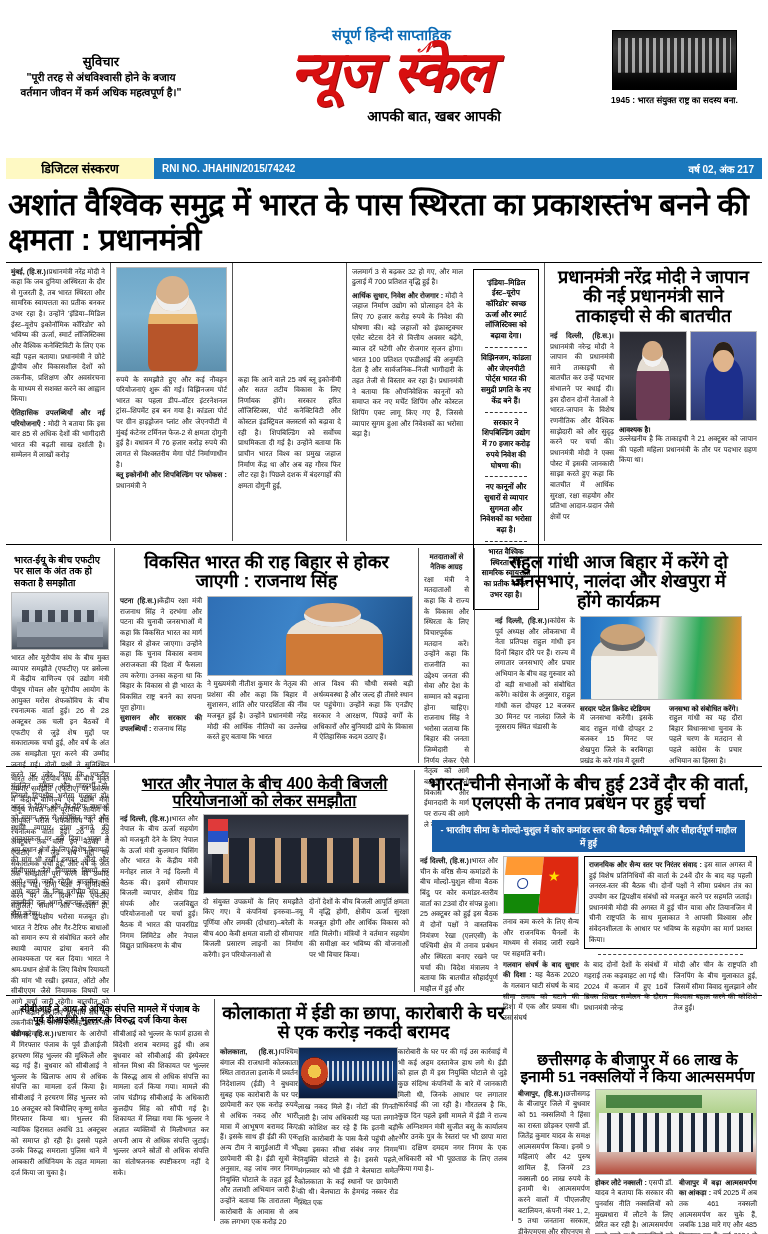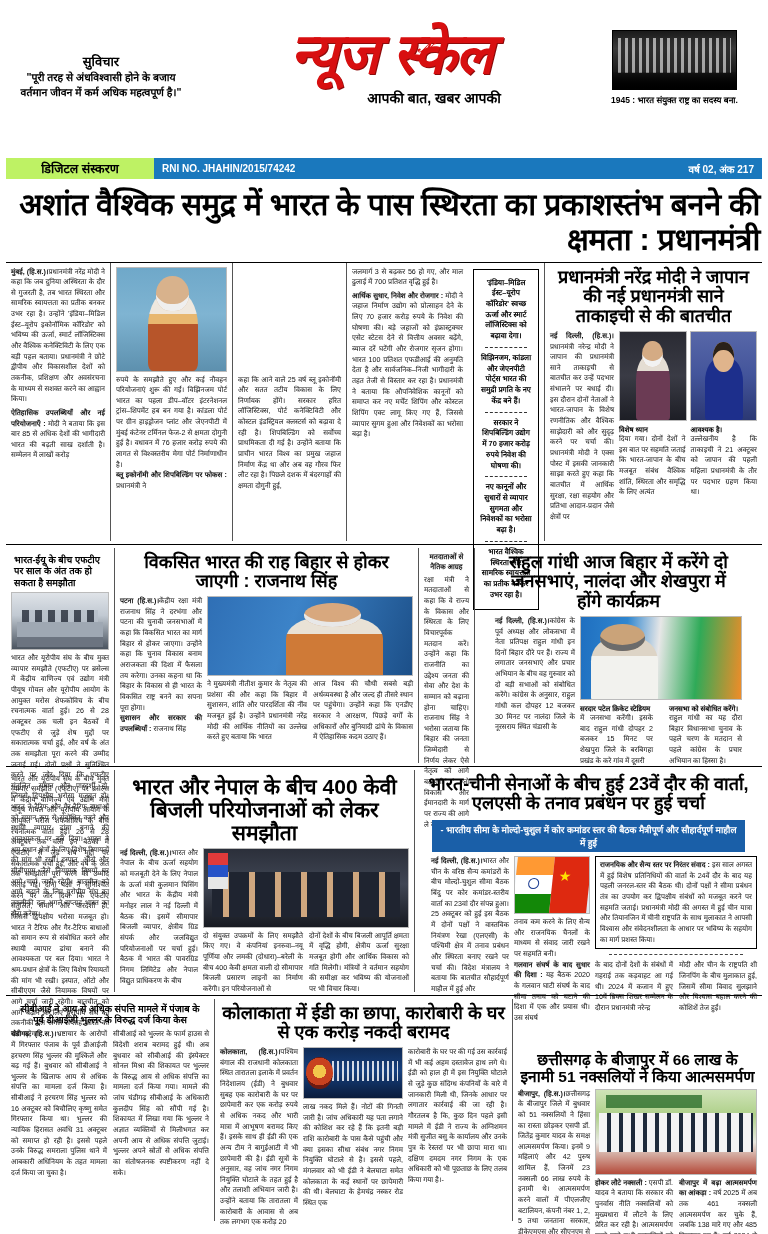--- a/index.html
+++ b/index.html
@@ -113,30 +113,30 @@
   .ib-blue {
     background: #1a78bd; color: #fff;
     display: flex; align-items: center;
     padding: 0 8px; gap: 12px;
     font-weight: 700;
     white-space: nowrap;
   }
   .ib-left { flex: 0 0 305px; justify-content: flex-start; }
   .ib-yellow {
     flex: 0 0 148px;
-    background: #bef264; color: #000;
+    background: #fef9c3; color: #000;
     display: flex; align-items: center; justify-content: center;
     font-weight: 700; font-size: 12.5px;
   }
   .ib-right { flex: 1; justify-content: space-between; }
   .ib-email { font-size: 6.5px; font-weight: 400; }
 
   
   .lead-head {
-    text-align: right;
+    text-align: left;
     font-size: 30.5px;
     font-weight: 700;
     line-height: 1.14;
     color: #000;
     letter-spacing: -.3px;
     padding: 4px 2px 5px;
     border-bottom: 1.5px solid #000;
   }
 
   
@@ -156,21 +156,21 @@
 
   h2.art-head {
     font-size: 18px;
     font-weight: 700;
     line-height: 1.1;
     color: #000;
     text-align: center;
     padding: 3px 2px 4px;
   }
   h2.art-head.sm { font-size: 15.5px; margin-top: 47px; }
-  h2.art-head.xl { font-size: 21px; }
+  h2.art-head.xl { font-size: 16px; text-decoration: underline; }
 
   h3.mini-head {
     font-size: 9.5px; font-weight: 700; line-height: 1.25;
     color: #000; text-align: center; padding: 2px 3px 3px;
   }
   h3.mini-head.left { text-align: left; }
 
   
   .photo { position: relative; overflow: hidden; border: 1px solid #bbb; }
   .ph-modi {
@@ -394,20 +394,21 @@
 <div class="page">
 
   <div class="masthead">
 
     <div class="mh-left">
       <div class="mh-suvichar">सुविचार</div>
       <div class="mh-quote">"पूरी तरह से अंधविश्वासी होने के बजाय वर्तमान जीवन में कर्म अधिक महत्वपूर्ण है।"</div>
     </div>
 
     <div class="mh-center">
+      <div class="mh-tagtop">संपूर्ण हिन्दी साप्ताहिक</div>
       <div class="mh-swirl">𝒩</div>
       <div class="mh-title">न्यूज स्केल</div>
       <div class="mh-tagbottom">आपकी बात, खबर आपकी</div>
     </div>
 
     <div class="mh-right">
       <div class="mh-photo"></div>
       <div class="mh-caption">1945 : भारत संयुक्त राष्ट्र का सदस्य बना.</div>
     </div>
 
@@ -445,21 +446,21 @@
           <span>प्रधानमंत्री ने</span>
         </div>
       </div>
 
       <div class="col vline" style="width:114px;">
         <div style="height:105px;"></div>
         <div class="body-text" style="margin-top:3px;">कहा कि आने वाले 25 वर्ष ब्लू इकोनॉमी और सतत तटीय विकास के लिए निर्णायक होंगे। सरकार हरित लॉजिस्टिक्स, पोर्ट कनेक्टिविटी और कोस्टल इंडस्ट्रियल क्लस्टर्स को बढ़ावा दे रही है। शिपबिल्डिंग को सर्वोच्च प्राथमिकता दी गई है। उन्होंने बताया कि प्राचीन भारत विश्व का प्रमुख जहाज निर्माण केंद्र था और अब वह गौरव फिर लौट रहा है। पिछले दशक में बंदरगाहों की क्षमता दोगुनी हुई,</div>
       </div>
 
       <div class="col vline" style="width:122px;">
-        <div class="body-text">जलमार्ग 3 से बढ़कर 56 हो गए, और माल ढुलाई में 700 प्रतिशत वृद्धि हुई है।</div>
+        <div class="body-text">जलमार्ग 3 से बढ़कर 32 हो गए, और माल ढुलाई में 700 प्रतिशत वृद्धि हुई है।</div>
         <div class="body-text" style="margin-top:3px;">
           <b>आर्थिक सुधार, निवेश और रोजगार :</b>
           <span>मोदी ने जहाज निर्माण उद्योग को प्रोत्साहन देने के लिए 70 हजार करोड़ रुपये के निवेश की घोषणा की। बड़े जहाजों को इंफ्रास्ट्रक्चर एसेट स्टेटस देने से वित्तीय अवसर बढ़ेंगे, ब्याज दरें घटेंगी और रोजगार सृजन होगा। भारत 100 प्रतिशत एफडीआई की अनुमति देता है और सार्वजनिक–निजी भागीदारी के तहत तेजी से विस्तार कर रहा है। प्रधानमंत्री ने बताया कि औपनिवेशिक कानूनों को समाप्त कर नए मर्चेंट शिपिंग और कोस्टल शिपिंग एक्ट लागू किए गए हैं, जिससे व्यापार सुगम हुआ और निवेशकों का भरोसा बढ़ा है।</span>
         </div>
       </div>
     </div>
 
     <div class="col" style="width:76px; padding-top:6px;">
       <div class="factbox">
         <div class="fb-item">'इंडिया–मिडिल ईस्ट–यूरोप कॉरिडोर' स्वच्छ ऊर्जा और स्मार्ट लॉजिस्टिक्स को बढ़ावा देगा।</div>
@@ -482,24 +483,20 @@
             <b>नई दिल्ली,  (हि.स.)।</b><span>प्रधानमंत्री नरेन्द्र मोदी ने जापान की प्रधानमंत्री साने ताकाइची से बातचीत कर उन्हें पदभार संभालने पर बधाई दी। इस दौरान दोनों नेताओं ने भारत-जापान के विशेष रणनीतिक और वैश्विक साझेदारी को और सुदृढ़ करने पर चर्चा की। प्रधानमंत्री मोदी ने एक्स पोस्ट में इसकी जानकारी साझा करते हुए कहा कि बातचीत में आर्थिक सुरक्षा, रक्षा सहयोग और प्रतिभा आदान-प्रदान जैसे क्षेत्रों पर</span>
           </div>
         </div>
         <div style="flex:1;">
           <div style="display:flex; gap:3px;">
             <div class="photo ph-modi2" style="flex:1; height:90px;"></div>
             <div class="photo ph-takaichi" style="flex:1; height:90px;"></div>
           </div>
           <div style="display:flex; gap:5px; margin-top:2px;">
             <div style="flex:1;">
-              <div class="cap">विशेष ध्यान</div>
-              <div class="body-text">दिया गया। दोनों देशों ने इस बात पर सहमति जताई कि भारत-जापान के बीच मजबूत संबंध वैश्विक शांति, स्थिरता और समृद्धि के लिए अत्यंत</div>
-            </div>
-            <div style="flex:1;">
               <div class="cap">आवश्यक है।</div>
               <div class="body-text">उल्लेखनीय है कि ताकाइची ने 21 अक्टूबर को जापान की पहली महिला प्रधानमंत्री के तौर पर पदभार ग्रहण किया था।</div>
             </div>
           </div>
         </div>
       </div>
     </div>
   </div>
 
   <div class="fullrule"></div>
@@ -586,21 +583,21 @@
             <div class="body-text" style="flex:1;">दो संयुक्त उपक्रमों के लिए समझौते किए गए। वे कंपनियां इनरुवा–नयू पूर्णिया और लमकी (दोधारा)–बरेली के बीच 400 केवी क्षमता वाली दो सीमापार बिजली प्रसारण लाइनों का निर्माण करेंगी। इन परियोजनाओं से</div>
             <div class="body-text" style="flex:1;">दोनों देशों के बीच बिजली आपूर्ति क्षमता में वृद्धि होगी, क्षेत्रीय ऊर्जा सुरक्षा मजबूत होगी और आर्थिक विकास को गति मिलेगी। मंत्रियों ने वर्तमान सहयोग की समीक्षा कर भविष्य की योजनाओं पर भी विचार किया।</div>
           </div>
         </div>
       </div>
     </div>
 
     <div class="vline" style="width:348px; padding:2px 5px;">
       <h2 class="art-head">भारत-चीनी सेनाओं के बीच हुई 23वें दौर की वार्ता, एलएसी के तनाव प्रबंधन पर हुई चर्चा</h2>
       <div class="blue-strip">- भारतीय सीमा के मोल्दो-चुशुल में कोर कमांडर स्तर की बैठक मैत्रीपूर्ण और सौहार्दपूर्ण माहौल में हुई</div>
-      <div style="display:flex; gap:5px;margin-left:11px;">
+      <div style="display:flex; gap:5px;">
         <div style="width:78px;">
           <div class="body-text">
             <b>नई दिल्ली, (हि.स.)।</b><span>भारत और चीन के वरिष्ठ सैन्य कमांडरों के बीच मोल्दो-चुशुल सीमा बैठक बिंदु पर कोर कमांडर-स्तरीय वार्ता का 23वां दौर संपन्न हुआ। 25 अक्टूबर को हुई इस बैठक में दोनों पक्षों ने वास्तविक नियंत्रण रेखा (एलएसी) के पश्चिमी क्षेत्र में तनाव प्रबंधन और स्थिरता बनाए रखने पर चर्चा की। विदेश मंत्रालय ने बताया कि बातचीत सौहार्दपूर्ण माहौल में हुई और</span>
           </div>
         </div>
         <div style="width:76px;">
           <div class="photo ph-flags" style="height:58px;">
             <div class="flag-in"></div>
             <div class="flag-cn"></div>
           </div>
@@ -636,21 +633,21 @@
       <div style="display:flex; gap:6px;">
         <div class="body-text" style="flex:1;">
           <b>चंडीगढ़,  (हि.स.)।</b><span>भ्रष्टाचार के आरोपों में गिरफ्तार पंजाब के पूर्व डीआईजी हरचरण सिंह भुल्लर की मुश्किलें और बढ़ गई हैं। बुधवार को सीबीआई ने भुल्लर के खिलाफ आय से अधिक संपत्ति का मामला दर्ज किया है। सीबीआई ने हरचरण सिंह भुल्लर को 16 अक्टूबर को बिचौलिए कृष्णु समेत गिरफ्तार किया था। भुल्लर की न्यायिक हिरासत अवधि 31 अक्टूबर को समाप्त हो रही है। इससे पहले उनके विरुद्ध समराला पुलिस थाने में आबकारी अधिनियम के तहत मामला दर्ज किया जा चुका है।</span>
         </div>
         <div class="body-text" style="flex:1;">सीबीआई को भुल्लर के फार्म हाउस से विदेशी शराब बरामद हुई थी। अब बुधवार को सीबीआई की इंस्पेक्टर सोनल मिश्रा की शिकायत पर भुल्लर के विरुद्ध आय से अधिक संपत्ति का मामला दर्ज किया गया। मामले की जांच चंडीगढ़ सीबीआई के अधिकारी कुलदीप सिंह को सौंपी गई है। शिकायत में लिखा गया कि भुल्लर ने अज्ञात व्यक्तियों से मिलीभगत कर अपनी आय से अधिक संपत्ति जुटाई। भुल्लर अपने स्रोतों से अधिक संपत्ति का संतोषजनक स्पष्टीकरण नहीं दे सके।</div>
       </div>
     </div>
 
     <div class="vline" style="width:298px; padding:2px 5px;">
       <h2 class="art-head">कोलाकाता में ईडी का छापा, कारोबारी के घर से एक करोड़ नकदी बरामद</h2>
-      <div style="display:flex; gap:5px;">
+      <div style="display:flex; ">
         <div style="width:78px;">
           <div class="body-text">
             <b>कोलकाता,  (हि.स.)।</b><span>पश्चिम बंगाल की राजधानी कोलकाता स्थित तारातला इलाके में प्रवर्तन निदेशालय (ईडी) ने बुधवार सुबह एक कारोबारी के घर पर छापेमारी कर एक करोड़ रुपये से अधिक नकद और भारी मात्रा में आभूषण बरामद किए हैं। इसके साथ ही ईडी की एक अन्य टीम ने बागुईआटी में भी छापेमारी की है। ईडी सूत्रों के अनुसार, वह जांच नगर निगम नियुक्ति घोटाले के तहत हुई है और तलाशी अभियान जारी है। उन्होंने बताया कि तारातला में कारोबारी के आवास से अब तक लगभग एक करोड़ 20</span>
           </div>
         </div>
         <div style="width:100px;">
           <div class="photo ph-ed" style="height:52px;"></div>
           <div class="body-text" style="margin-top:3px;">लाख नकद मिले हैं। नोटों की गिनती जारी है। जांच अधिकारी यह पता लगाने की कोशिश कर रहे हैं कि इतनी बड़ी राशि कारोबारी के पास कैसे पहुंची और क्या इसका सीधा संबंध नगर निगम नियुक्ति घोटाले से है। इससे पहले, मंगलवार को भी ईडी ने बेलघाटा समेत कोलकाता के कई स्थानों पर छापेमारी की थी। बेलघाटा के हेमचंद्र नस्कर रोड स्थित एक</div>
         </div>
         <div class="body-text" style="flex:1;">कारोबारी के घर पर की गई उस कार्रवाई में भी कई अहम दस्तावेज हाथ लगे थे। ईडी को हाल ही में इस नियुक्ति घोटाले से जुड़े कुछ संदिग्ध कंपनियों के बारे में जानकारी मिली थी, जिनके आधार पर लगातार कार्रवाई की जा रही है। गौरतलब है कि, कुछ दिन पहले इसी मामले में ईडी ने राज्य के अग्निशमन मंत्री सुजीत बसु के कार्यालय और उनके पुत्र के रेस्तरां पर भी छापा मारा था। दक्षिण दमदम नगर निगम के एक अधिकारी को भी पूछताछ के लिए तलब किया गया है।-</div>

